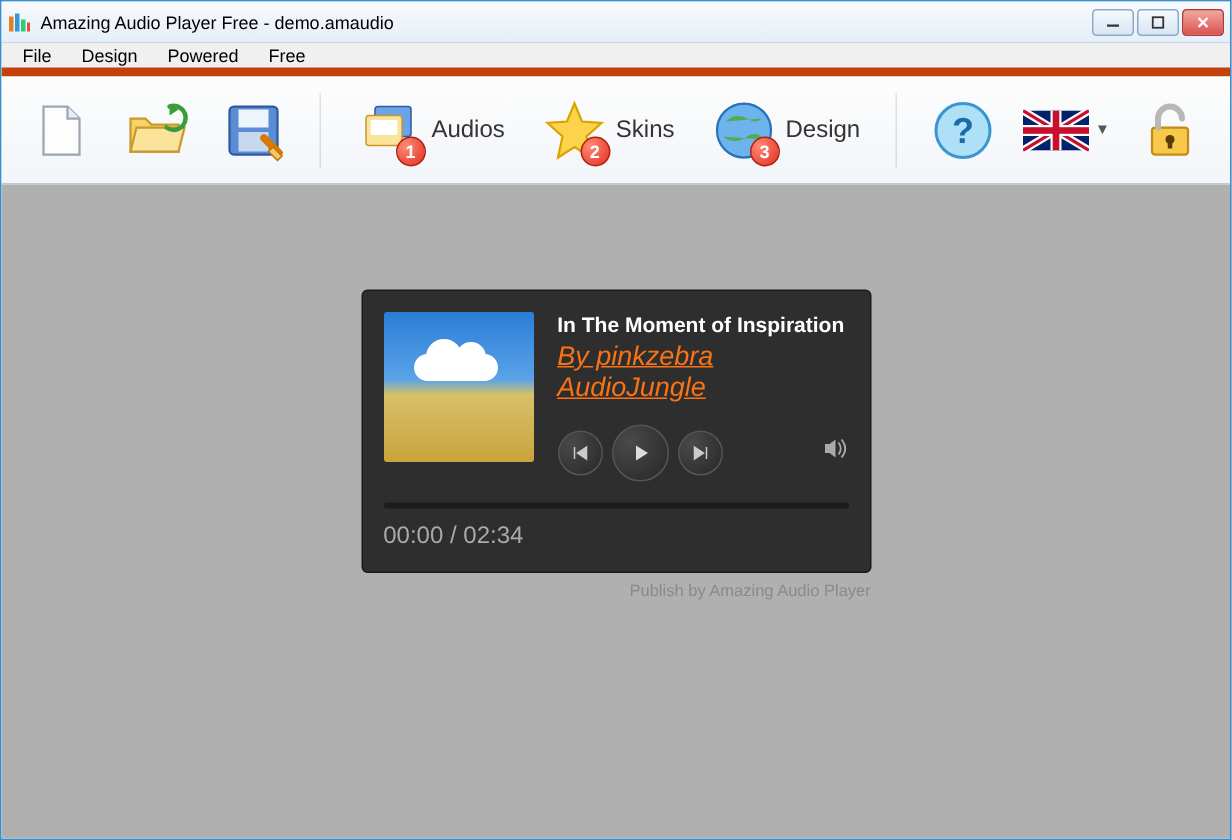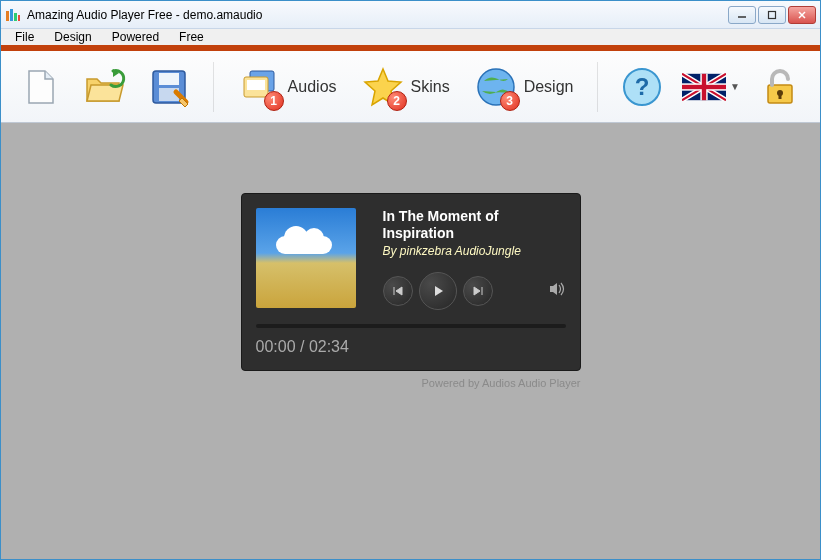--- a/index.html
+++ b/index.html
@@ -24,29 +24,29 @@
 .tb-sep { width: 1px; height: 50px; background: rgba(0,0,0,0.1); margin: 0 8px; }
 .tb-labeled { display: flex; flex-direction: row; align-items: center; gap: 6px; cursor: pointer; padding: 4px 8px; }
 .tb-label { font-size: 16px; color: #333; }
 .badge { position: absolute; bottom: -2px; right: -2px; width: 20px; height: 20px; border-radius: 10px; background: radial-gradient(circle at 30% 30%, #ff8a75, #e03020); color: #fff; font-weight: bold; font-size: 12px; display: flex; align-items: center; justify-content: center; border: 1px solid #b02010; }
 
 
 .workspace { position: relative; height: calc(560px - 28px - 22px - 72px - 2px); background: #b0b0b0; display: flex; align-items: flex-start; justify-content: center; padding-top: 70px; }
 
 .player-wrap { width: 340px; }
 .player { background: #2e2e2e; border: 1px solid #1a1a1a; border-radius: 4px; padding: 14px; color: #ddd; }
-.player-top { display: flex; gap: 27px; }
+.player-top { display: flex; gap: 16px; }
 .artwork { width: 100px; height: 100px; border-radius: 2px; background: linear-gradient(to bottom, #2a7dd6 0%, #5aa3e8 45%, #d6c06a 55%, #caa43c 100%); position: relative; overflow: hidden; }
 .cloud { position: absolute; top: 28px; left: 20px; width: 56px; height: 18px; background: #fff; border-radius: 10px; }
 .cloud:before, .cloud:after { content: ""; position: absolute; background: #fff; border-radius: 50%; }
 .cloud:before { width: 24px; height: 24px; top: -10px; left: 8px; }
 .cloud:after { width: 20px; height: 20px; top: -8px; left: 28px; }
 .info { flex: 1; }
 .track-title { font-weight: bold; font-size: 14px; color: #fff; line-height: 1.2; }
-.track-artist { font-style: italic; color: #fef9c3; font-size: 12px; margin-top: 2px; }
+.track-artist { font-style: italic; color: #f97316; font-size: 18px; margin-top: 2px; text-decoration: underline; }
 .controls { display: flex; align-items: center; gap: 6px; margin-top: 14px; }
 .ctrl-btn { width: 30px; height: 30px; border-radius: 15px; background: radial-gradient(circle at 30% 30%, #4a4a4a, #262626); border: 1px solid #555; display: flex; align-items: center; justify-content: center; cursor: pointer; color: #ccc; }
 .ctrl-btn.play { width: 38px; height: 38px; border-radius: 19px; }
 .vol { margin-left: auto; font-size: 16px; color: #aaa; cursor: pointer; }
 .progress { height: 4px; background: #1c1c1c; margin-top: 14px; border-radius: 2px; position: relative; }
 .time { color: #aaa; font-size: 16px; margin-top: 10px; }
 .credit { text-align: right; color: #8a8a8a; font-size: 11px; margin-top: 6px; }
 
 .flag-dropdown { display: flex; align-items: center; cursor: pointer; padding: 4px; }
 .flag { width: 44px; height: 28px; }
@@ -230,15 +230,15 @@
                   <path d="M2 6 h3 l4 -3 v12 l-4 -3 h-3 z" fill="#aaa"></path>
                   <path d="M11 5 q3 4 0 8 M13 3 q5 6 0 12" stroke="#aaa" fill="none" stroke-width="1.2"></path>
                 </svg>
             </div>
           </div>
         </div>
       </div>
       <div class="progress"></div>
       <div class="time">00:00 / 02:34</div>
     </div>
-    <div class="credit">Powered by Audios Audio Player</div>
+    <div class="credit">Publish by Amazing Audio Player</div>
   </div>
 </div>
 
 </body></html>

